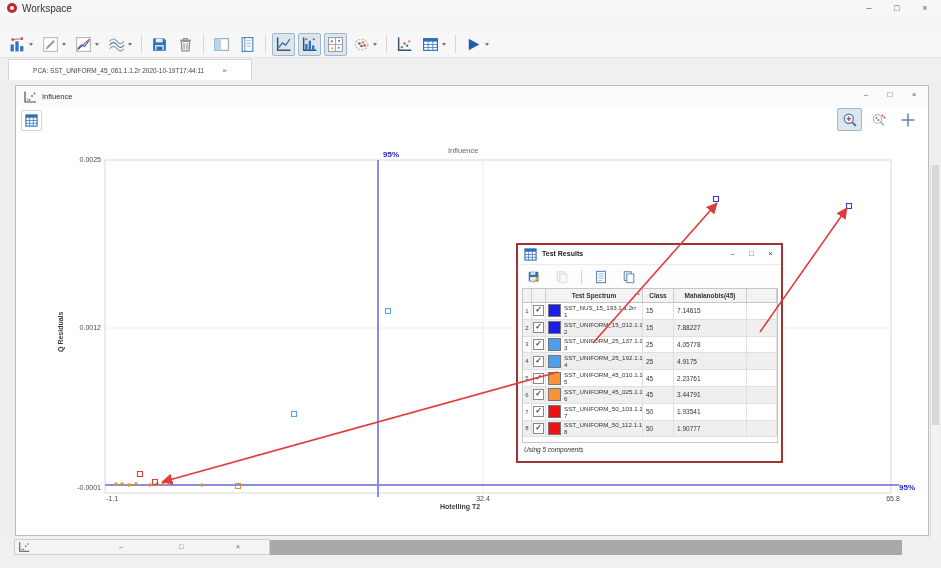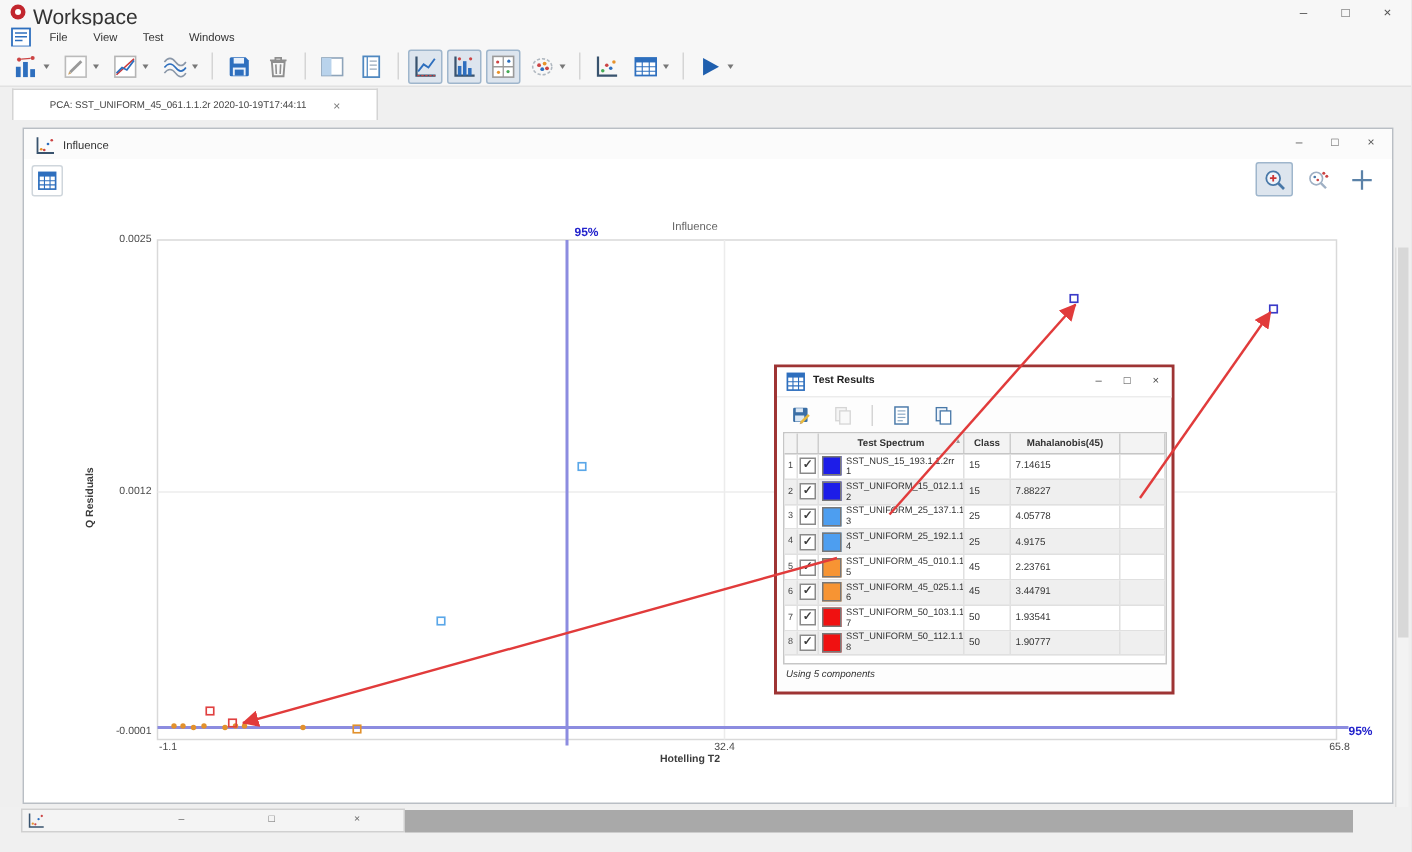--- a/index.html
+++ b/index.html
@@ -7,21 +7,21 @@
          font-family:"Liberation Sans",sans-serif;cursor:default;color:#222;
          -webkit-user-select:none;user-select:none;}
   .abs{position:absolute;}
   svg{display:block;}
 
   
   #titlebar{left:0;top:0;width:941px;height:17px;background:#f7f7f7;}
   #app-logo{left:7px;top:3px;width:10px;height:10px;border-radius:50%;background:#c2262e;}
   #app-logo::after{content:"";position:absolute;left:2.5px;top:2.5px;width:4px;height:4px;
          border-radius:50%;background:#fff;}
-  #app-title{left:22px;top:3px;font-size:14px;color:#333;}
+  #app-title{left:22px;top:3px;font-size:10px;color:#333;}
   .winctl{width:28px;height:14px;text-align:center;font-size:9px;line-height:14px;color:#555;}
   #menubar{left:0;top:17px;width:941px;height:14px;background:#f7f7f7;display:flex;align-items:center;}
   #menu-icon{margin-left:7px;width:14px;height:12px;}
   #menu-items{display:flex;margin-left:12px;gap:17px;font-size:7.5px;color:#333;}
   #toolbar{left:0;top:31px;width:941px;height:27px;background:#f7f7f7;border-bottom:1px solid #e2e2e2;
            display:flex;align-items:center;padding-left:6px;box-sizing:border-box;gap:3px;}
   .tbtn{display:flex;align-items:center;gap:2px;padding:2px 2px;border:1px solid transparent;border-radius:2px;}
   .tbtn.pressed{background:#dde5ee;border-color:#9fb6cc;}
   .tbtn svg{width:17px;height:17px;}
   .caret{width:0;height:0;border-left:2.5px solid transparent;border-right:2.5px solid transparent;
@@ -108,36 +108,20 @@
   <div id="titlebar" class="abs">
     <div id="app-logo" class="abs"></div>
     <div id="app-title" class="abs">Workspace</div>
     <div class="abs" style="right:2px;top:1px;display:flex;" id="main-controls">
         <div class="winctl">–</div>
         <div class="winctl">□</div>
         <div class="winctl">×</div>
       </div>
   </div>
 
-  <div id="menubar" class="abs">
-    <span id="menu-icon">
-        <svg viewBox="0 0 14 14">
-          <rect x="1" y="1" width="12" height="12" fill="#fff" stroke="#2e6fbe" stroke-width="1.2"></rect>
-          <line x1="3" y1="4" x2="11" y2="4" stroke="#2e6fbe" stroke-width=".9"></line>
-          <line x1="3" y1="6.5" x2="11" y2="6.5" stroke="#2e6fbe" stroke-width=".9"></line>
-          <line x1="3" y1="9" x2="8" y2="9" stroke="#2e6fbe" stroke-width=".9"></line>
-        </svg>
-      </span>
-    <div id="menu-items">
-        <span>File</span>
-        <span>View</span>
-        <span>Test</span>
-        <span>Windows</span>
-      </div>
-  </div>
 
   <div id="toolbar" class="abs">
       <div class="tbtn">
         <span>
           <svg viewBox="0 0 16 16">
             <rect x="1.5" y="8" width="3" height="6.5" fill="#2e6fbe"></rect>
             <rect x="6" y="5" width="3" height="9.5" fill="#2e6fbe"></rect>
             <rect x="10.5" y="9.5" width="3" height="5" fill="#2e6fbe"></rect>
             <circle cx="3.5" cy="3.5" r="1.3" fill="#cc4444"></circle>
             <circle cx="12" cy="2.5" r="1.3" fill="#cc4444"></circle>

